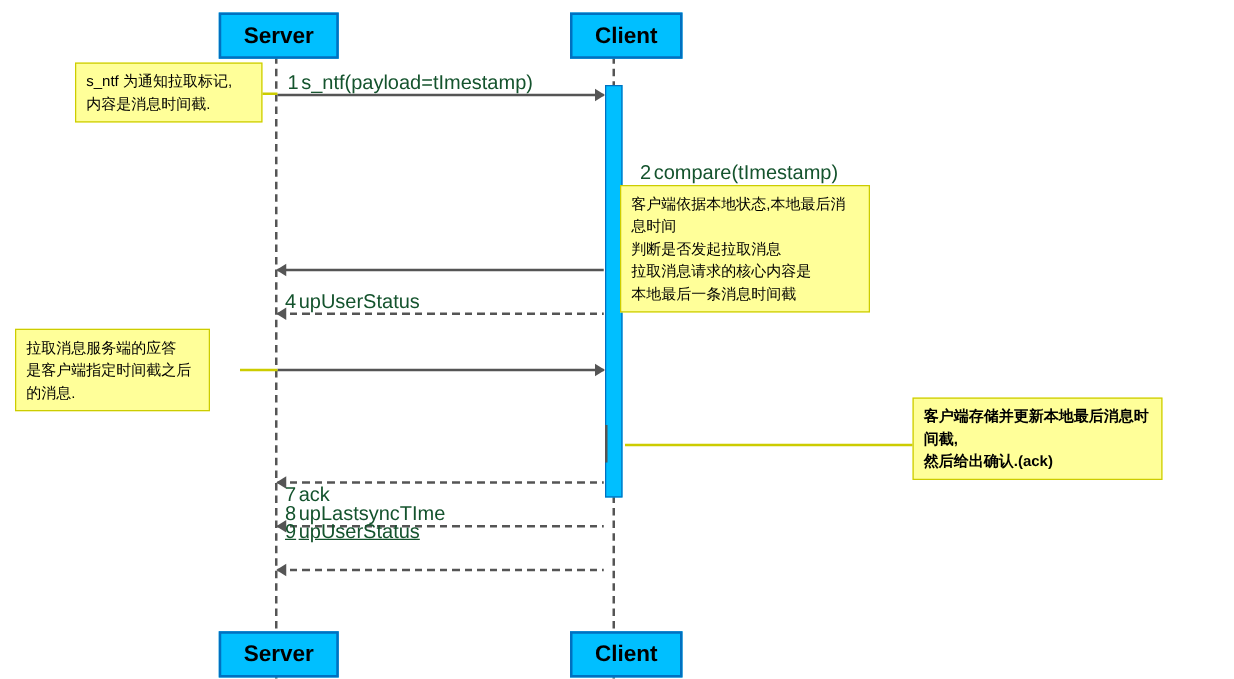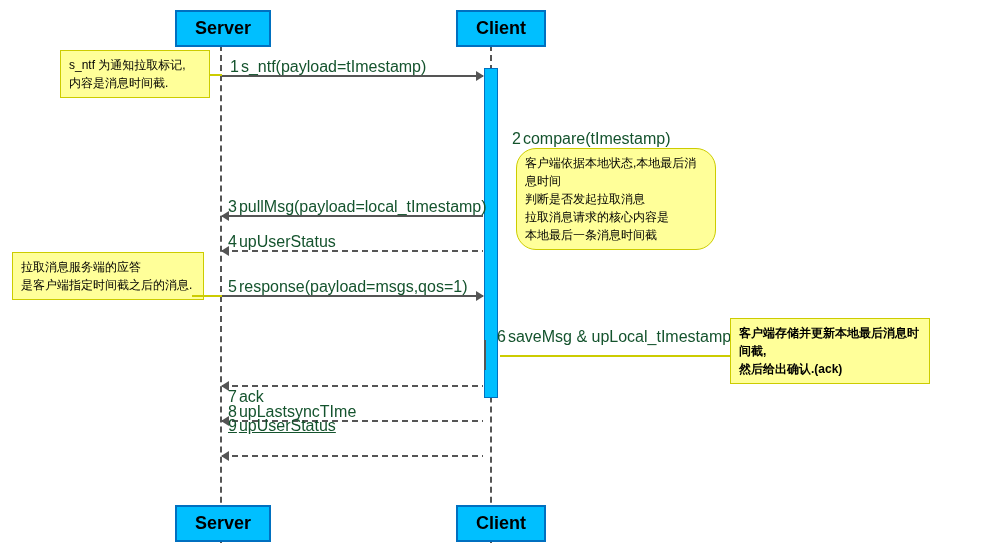--- a/index.html
+++ b/index.html
@@ -122,42 +122,33 @@
     <span class="step-num">1</span><span>s_ntf(payload=tImestamp)</span>
   </div>
 
   <div class="arrow-label" style="left: 497px; top: 130px; margin-left: 15px;">
     <span class="step-num">2</span><span>compare(tImestamp)</span>
   </div>
 
   <div style="position:absolute; left: 222px; top: 215px; width: 261px; height: 2px; background:#555;">
     <div class="arrowhead-left"></div>
   </div>
-  <div class="arrow-label" style="left: 228px; top: 198px;">
-    <span class="step-num">3</span><span>pullMsg(payload=local_tImestamp)</span>
-  </div>
 
   <div style="position:absolute; left: 222px; top: 250px; width: 261px; height: 2px;
               background: repeating-linear-gradient(to right, #555 0, #555 6px, transparent 6px, transparent 10px);">
     <div class="arrowhead-left"></div>
   </div>
   <div class="arrow-label" style="left: 228px; top: 233px; text-align: right;">
     <span class="step-num">4</span><span>upUserStatus</span>
   </div>
 
   <div style="position:absolute; left: 222px; top: 295px; width: 261px; height: 2px; background:#555;">
     <div class="arrowhead-right"></div>
   </div>
-  <div class="arrow-label" style="left: 228px; top: 278px;">
-    <span class="step-num">5</span><span>response(payload=msgs,qos=1)</span>
-  </div>
-
-  <div class="arrow-label" style="left: 497px; top: 328px;">
-    <span class="step-num">6</span><span>saveMsg &amp; upLocal_tImestamp</span>
-  </div>
+
 
   <div style="position:absolute; left: 484px; top: 340px; width: 2px; height: 30px; background:#555;"></div>
 
   <div style="position:absolute; left: 222px; top: 385px; width: 261px; height: 2px;
               background: repeating-linear-gradient(to right, #555 0, #555 6px, transparent 6px, transparent 10px);">
     <div class="arrowhead-left"></div>
   </div>
   <div class="arrow-label" style="left: 228px; top: 388px;">
     <span class="step-num">7</span><span>ack</span>
   </div>
@@ -185,25 +176,25 @@
     <span>Client</span>
   </div>
 
   <div class="note-box" style="left: 60px; top: 50px; width: 150px;">
     <span>s_ntf 为通知拉取标记,
 内容是消息时间截.</span>
   </div>
 
   <div style="position:absolute; left: 210px; top: 74px; width: 12px; height: 2px; background:#cccc00;"></div>
 
-  <div class="note-box" style="left: 516px; top: 148px; width: 220px; border-radius: 20px;">
+  <div class="note-box" style="left: 496px; top: 148px; width: 220px;">
     <span>客户端依据本地状态,本地最后消息时间<br>判断是否发起拉取消息<br>拉取消息请求的核心内容是<br>本地最后一条消息时间截</span>
   </div>
 
-  <div class="note-box" style="left: 12px; top: 252px; width: 192px;">
+  <div class="note-box" style="left: 12px; top: 263px; width: 156px;">
     <span>拉取消息服务端的应答<br>是客户端指定时间截之后的消息.</span>
   </div>
 
   <div style="position:absolute; left: 192px; top: 295px; width: 30px; height: 2px; background:#cccc00;"></div>
 
   <div class="note-box" style="left: 730px; top: 318px; width: 230px; font-weight: bold;">
     <span>客户端存储并更新本地最后消息时间截,<br>然后给出确认.(ack)</span>
   </div>
 
   <div style="position:absolute; left: 500px; top: 355px; width: 230px; height: 2px; background:#cccc00;"></div>

